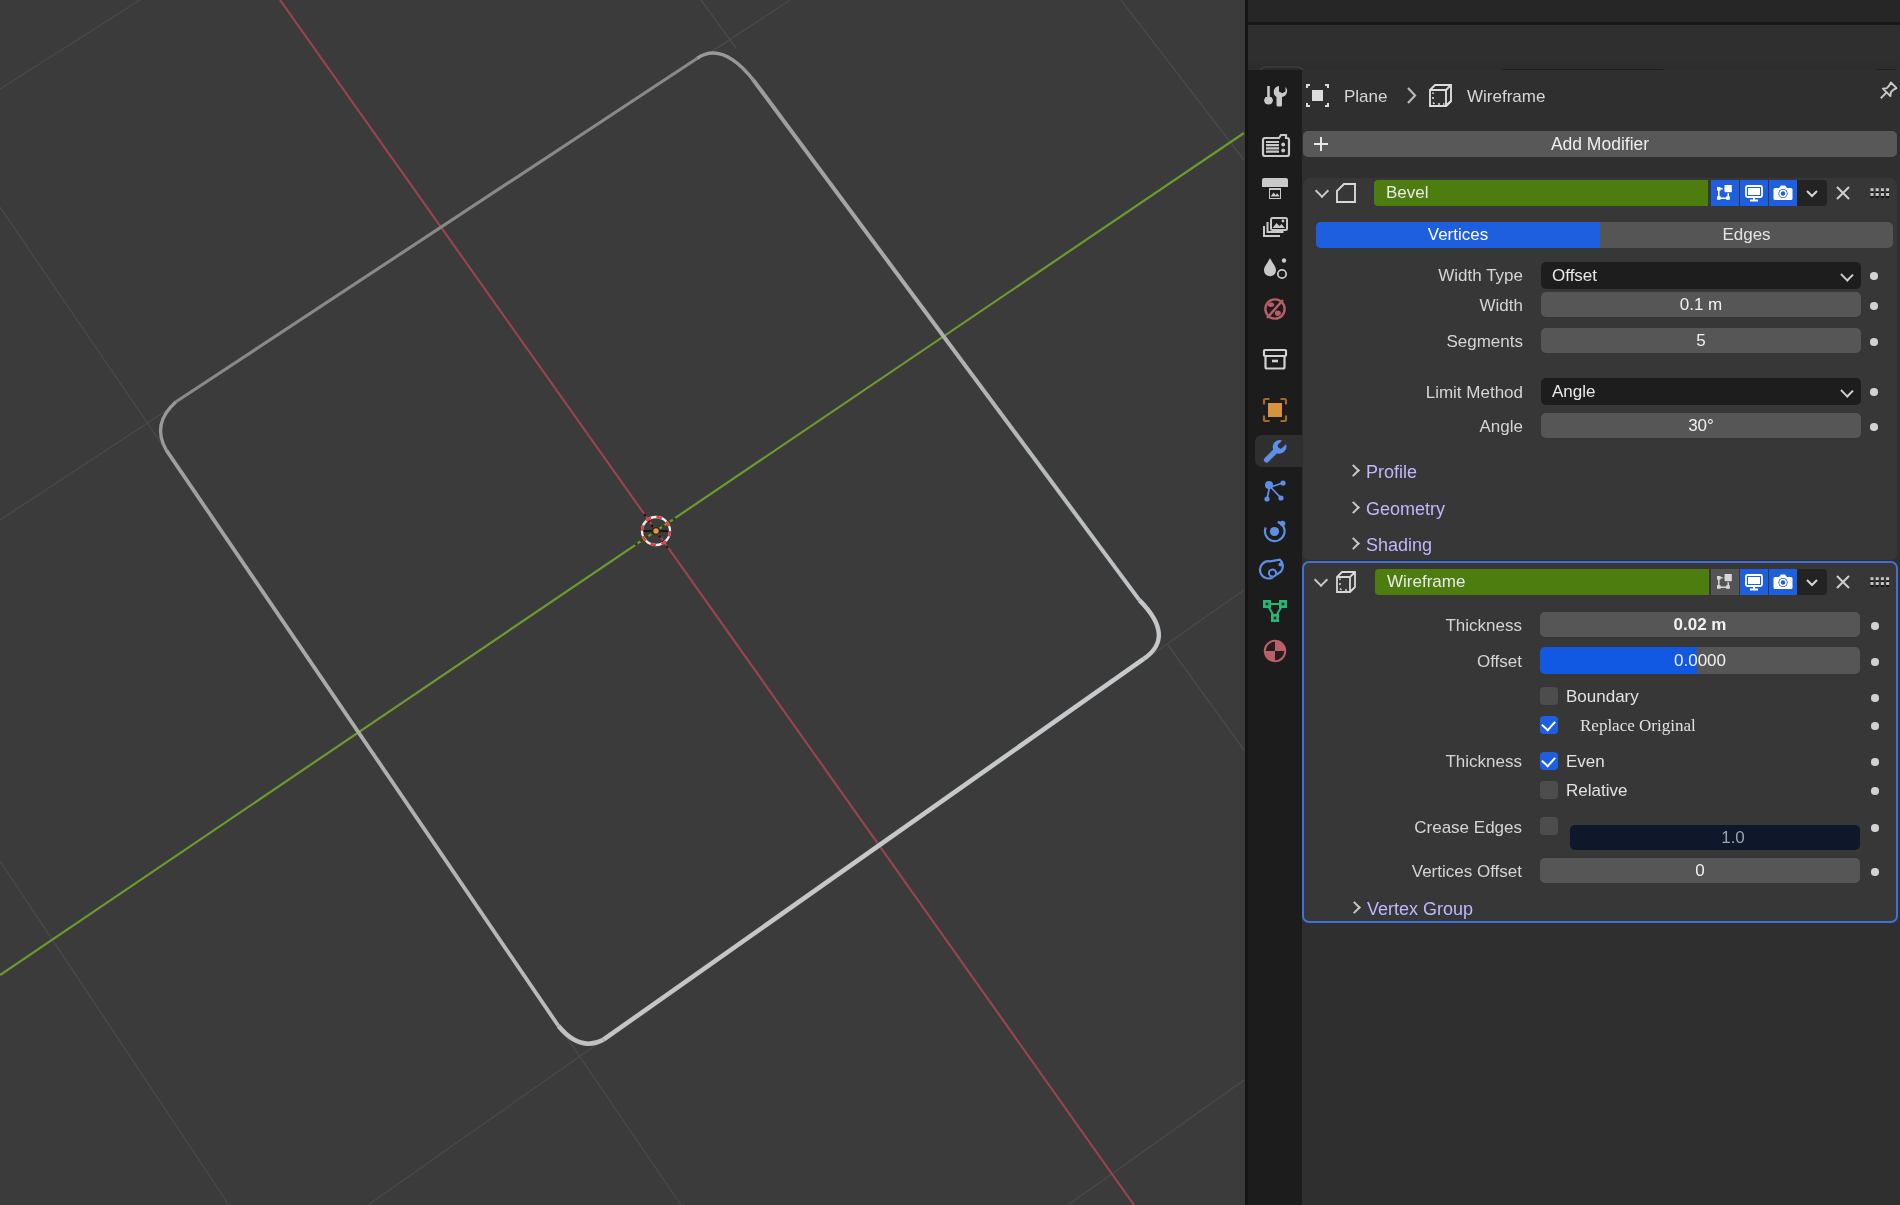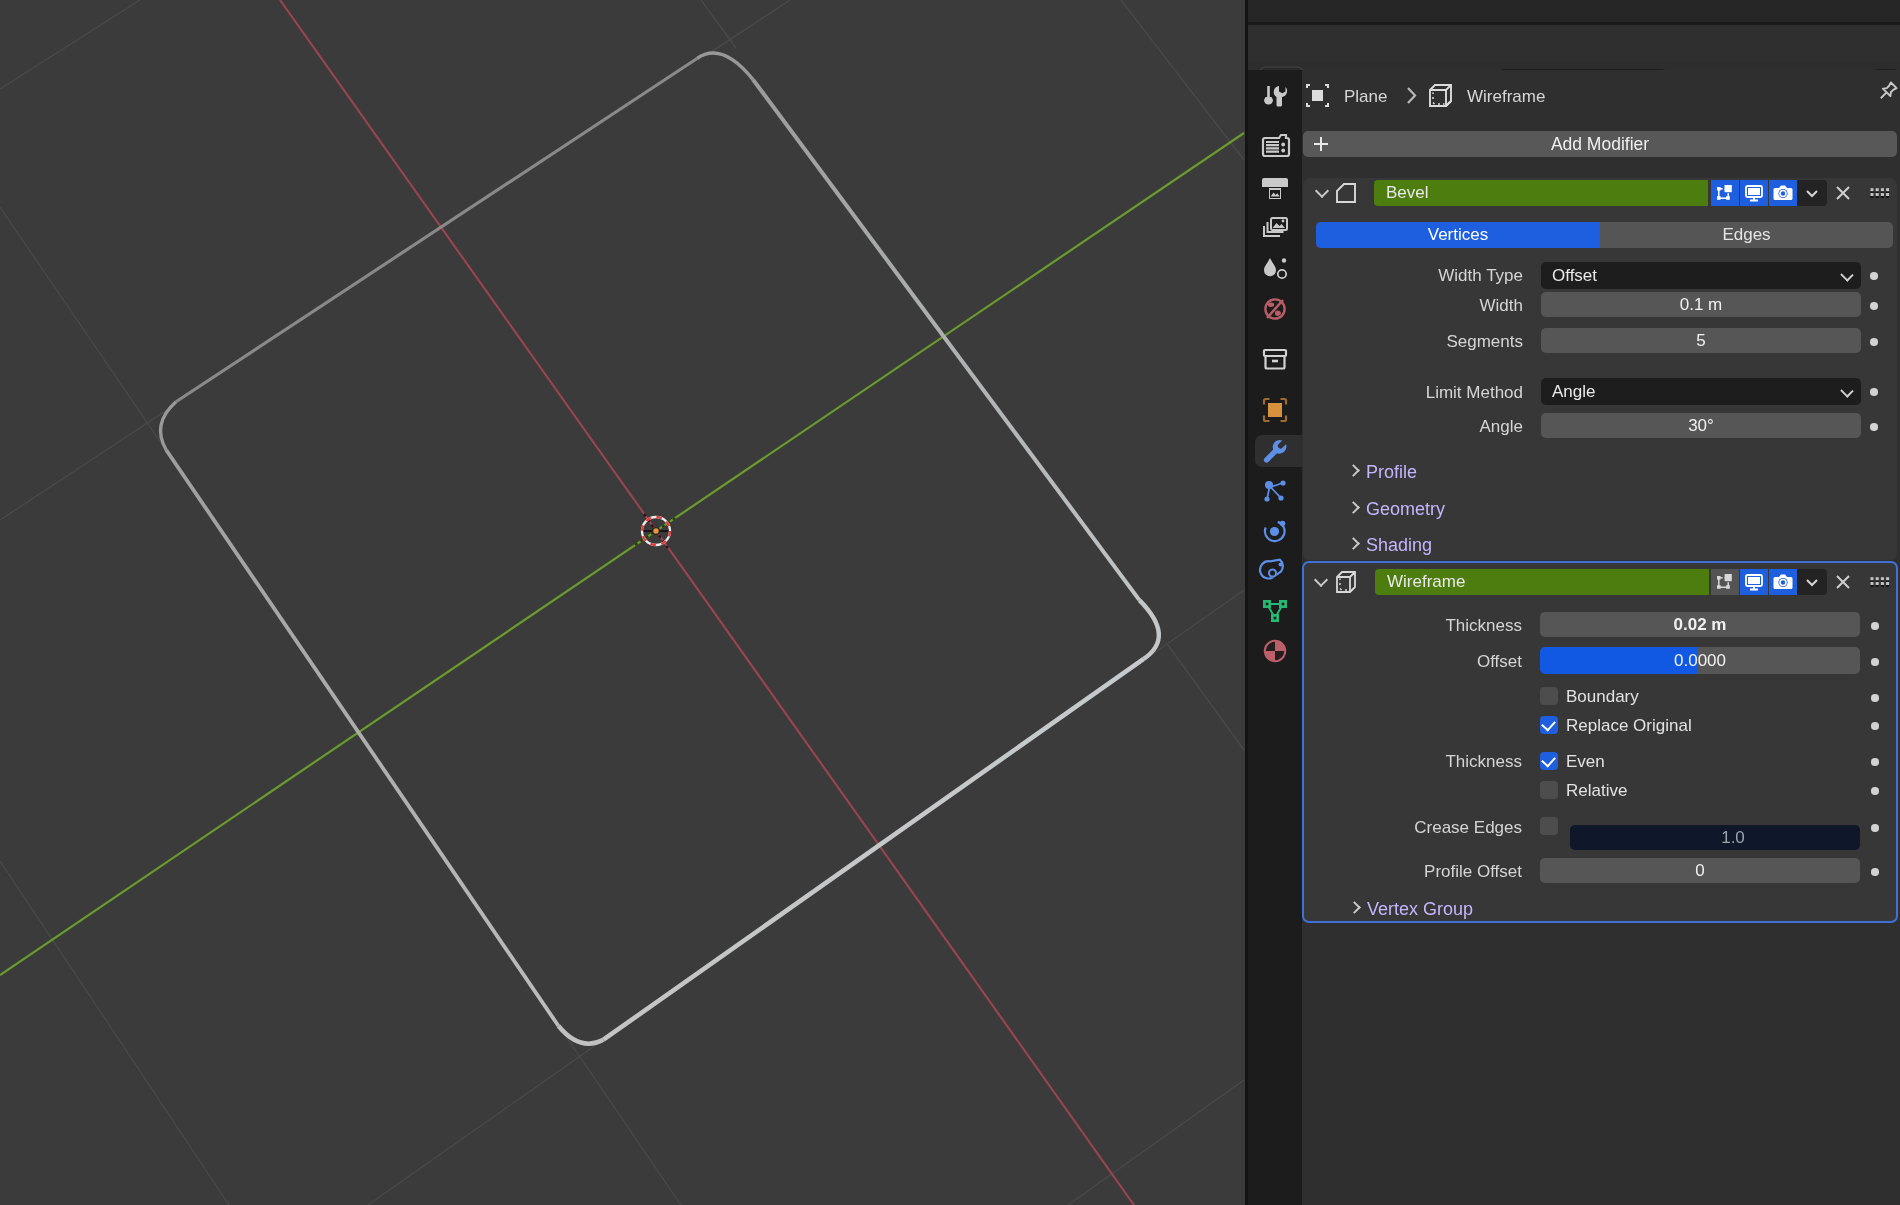--- a/index.html
+++ b/index.html
@@ -392,31 +392,31 @@
     <div class="lbl" style="top:53px;">Thickness</div>
     <div class="slider" style="top:49px;left:236px;font-weight:bold;">0.02 m</div>
     <div class="dot" style="top:59px;"></div>
     <div class="lbl" style="top:89px;">Offset</div>
     <div class="slider" style="top:84px;left:236px;height:27px;line-height:27px;background:linear-gradient(90deg,#1159e2 0,#1159e2 157px,#565656 157px);">0.0000</div>
     <div class="dot" style="top:95px;"></div>
     <div class="cb" style="left:236px;top:124px;"></div>
     <div class="cblbl" style="left:262px;top:124px;">Boundary</div>
     <div class="dot" style="top:131px;"></div>
     <div class="cb on" style="left:236px;top:153px;"></div>
-    <div class="cblbl" style="left:262px;top:153px;">Replace Original</div>
+    <div class="cblbl" style="left:276px;top:153px;font-family:Liberation Serif, serif;">Replace Original</div>
     <div class="dot" style="top:159px;"></div>
     <div class="lbl" style="top:189px;">Thickness</div>
     <div class="cb on" style="left:236px;top:189px;"></div>
     <div class="cblbl" style="left:262px;top:189px;">Even</div>
     <div class="dot" style="top:195px;"></div>
     <div class="cb" style="left:236px;top:218px;"></div>
     <div class="cblbl" style="left:262px;top:218px;">Relative</div>
     <div class="dot" style="top:224px;"></div>
     <div class="lbl" style="top:255px;">Crease Edges</div>
     <div class="cb" style="left:236px;top:254px;"></div>
     <div class="slider" style="top:262px;left:266px;width:290px;background:#0f172a;color:#9ba3ad;padding-left:36px;">1.0</div>
     <div class="dot" style="top:261px;"></div>
-    <div class="lbl" style="top:299px;">Profile Offset</div>
+    <div class="lbl" style="top:299px;">Vertices Offset</div>
     <div class="slider" style="top:295px;left:236px;">0</div>
     <div class="dot" style="top:305px;"></div>
     <div class="sub" style="top:336px;text-align:center;">Vertex Group</div>
   </div>
 </div>
 
 </body></html>

